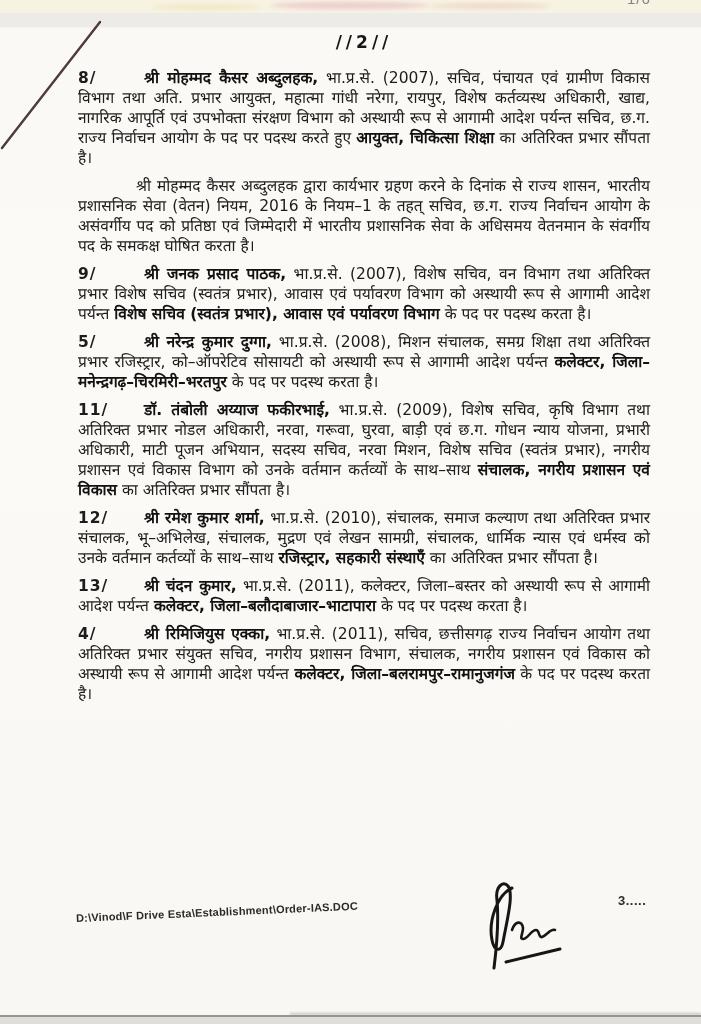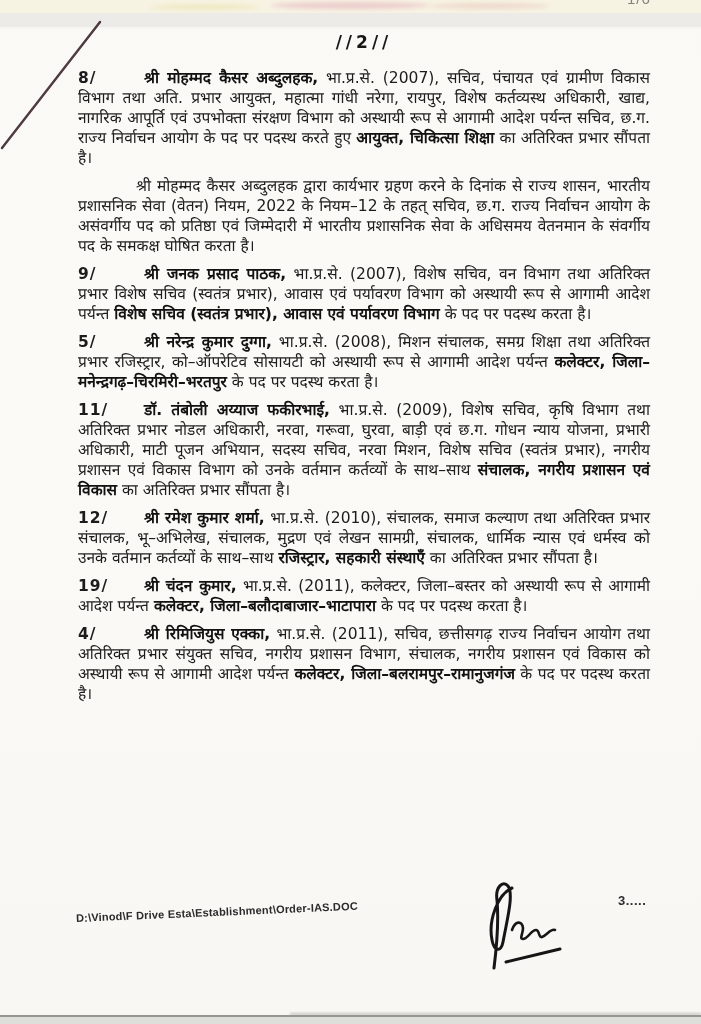--- a/index.html
+++ b/index.html
@@ -126,26 +126,26 @@
 
   <svg class="pen-stroke" width="120" height="160" viewBox="0 0 120 160">
     <line x1="2" y1="148" x2="100" y2="22" stroke="#342329" stroke-width="2.4" stroke-linecap="round" opacity="0.9"></line>
     <line x1="4" y1="146" x2="98" y2="24" stroke="#6d4650" stroke-width="1" stroke-linecap="round" opacity="0.5"></line>
   </svg>
 
   <div class="doc-content">
     <div class="page-header-marker">//2//</div>
     <div>
         <div class="para"><span class="pnum">8/</span><span class="bold">श्री मोहम्मद कैसर अब्दुलहक,</span><span> भा.प्र.से. (2007), सचिव, पंचायत एवं ग्रामीण विकास विभाग तथा अति. प्रभार आयुक्त, महात्मा गांधी नरेगा, रायपुर, विशेष कर्तव्यस्थ अधिकारी, खाद्य, नागरिक आपूर्ति एवं उपभोक्ता संरक्षण विभाग को अस्थायी रूप से आगामी आदेश पर्यन्त सचिव, छ.ग. राज्य निर्वाचन आयोग के पद पर पदस्थ करते हुए </span><span class="bold">आयुक्त, चिकित्सा शिक्षा</span><span> का अतिरिक्त प्रभार सौंपता है।</span></div>
-        <div class="para indent"><span>श्री मोहम्मद कैसर अब्दुलहक द्वारा कार्यभार ग्रहण करने के दिनांक से राज्य शासन, भारतीय प्रशासनिक सेवा (वेतन) नियम, 2022 के नियम–12 के तहत् सचिव, छ.ग. राज्य निर्वाचन आयोग के असंवर्गीय पद को प्रतिष्ठा एवं जिम्मेदारी में भारतीय प्रशासनिक सेवा के अधिसमय वेतनमान के संवर्गीय पद के समकक्ष घोषित करता है।</span></div>
+        <div class="para indent"><span>श्री मोहम्मद कैसर अब्दुलहक द्वारा कार्यभार ग्रहण करने के दिनांक से राज्य शासन, भारतीय प्रशासनिक सेवा (वेतन) नियम, 2016 के नियम–1 के तहत् सचिव, छ.ग. राज्य निर्वाचन आयोग के असंवर्गीय पद को प्रतिष्ठा एवं जिम्मेदारी में भारतीय प्रशासनिक सेवा के अधिसमय वेतनमान के संवर्गीय पद के समकक्ष घोषित करता है।</span></div>
         <div class="para"><span class="pnum">9/</span><span class="bold">श्री जनक प्रसाद पाठक,</span><span> भा.प्र.से. (2007), विशेष सचिव, वन विभाग तथा अतिरिक्त प्रभार विशेष सचिव (स्वतंत्र प्रभार), आवास एवं पर्यावरण विभाग को अस्थायी रूप से आगामी आदेश पर्यन्त </span><span class="bold">विशेष सचिव (स्वतंत्र प्रभार), आवास एवं पर्यावरण विभाग</span><span> के पद पर पदस्थ करता है।</span></div>
         <div class="para"><span class="pnum">5/</span><span class="bold">श्री नरेन्द्र कुमार दुग्गा,</span><span> भा.प्र.से. (2008), मिशन संचालक, समग्र शिक्षा तथा अतिरिक्त प्रभार रजिस्ट्रार, को–ऑपरेटिव सोसायटी को अस्थायी रूप से आगामी आदेश पर्यन्त </span><span class="bold">कलेक्टर, जिला–मनेन्द्रगढ़–चिरमिरी–भरतपुर</span><span> के पद पर पदस्थ करता है।</span></div>
         <div class="para"><span class="pnum">11/</span><span class="bold">डॉ. तंबोली अय्याज फकीरभाई,</span><span> भा.प्र.से. (2009), विशेष सचिव, कृषि विभाग तथा अतिरिक्त प्रभार नोडल अधिकारी, नरवा, गरूवा, घुरवा, बाड़ी एवं छ.ग. गोधन न्याय योजना, प्रभारी अधिकारी, माटी पूजन अभियान, सदस्य सचिव, नरवा मिशन, विशेष सचिव (स्वतंत्र प्रभार), नगरीय प्रशासन एवं विकास विभाग को उनके वर्तमान कर्तव्यों के साथ–साथ </span><span class="bold">संचालक, नगरीय प्रशासन एवं विकास</span><span> का अतिरिक्त प्रभार सौंपता है।</span></div>
         <div class="para"><span class="pnum">12/</span><span class="bold">श्री रमेश कुमार शर्मा,</span><span> भा.प्र.से. (2010), संचालक, समाज कल्याण तथा अतिरिक्त प्रभार संचालक, भू–अभिलेख, संचालक, मुद्रण एवं लेखन सामग्री, संचालक, धार्मिक न्यास एवं धर्मस्व को उनके वर्तमान कर्तव्यों के साथ–साथ </span><span class="bold">रजिस्ट्रार, सहकारी संस्थाएँ</span><span> का अतिरिक्त प्रभार सौंपता है।</span></div>
-        <div class="para"><span class="pnum">19/</span><span class="bold">श्री चंदन कुमार,</span><span> भा.प्र.से. (2011), कलेक्टर, जिला–बस्तर को अस्थायी रूप से आगामी आदेश पर्यन्त </span><span class="bold">कलेक्टर, जिला–बलौदाबाजार–भाटापारा</span><span> के पद पर पदस्थ करता है।</span></div>
+        <div class="para"><span class="pnum">13/</span><span class="bold">श्री चंदन कुमार,</span><span> भा.प्र.से. (2011), कलेक्टर, जिला–बस्तर को अस्थायी रूप से आगामी आदेश पर्यन्त </span><span class="bold">कलेक्टर, जिला–बलौदाबाजार–भाटापारा</span><span> के पद पर पदस्थ करता है।</span></div>
         <div class="para"><span class="pnum">4/</span><span class="bold">श्री रिमिजियुस एक्का,</span><span> भा.प्र.से. (2011), सचिव, छत्तीसगढ़ राज्य निर्वाचन आयोग तथा अतिरिक्त प्रभार संयुक्त सचिव, नगरीय प्रशासन विभाग, संचालक, नगरीय प्रशासन एवं विकास को अस्थायी रूप से आगामी आदेश पर्यन्त </span><span class="bold">कलेक्टर, जिला–बलरामपुर–रामानुजगंज</span><span> के पद पर पदस्थ करता है।</span></div>
       </div>
   </div>
 
 
   <div class="footer-path">D:\Vinod\F Drive Esta\Establishment\Order-IAS.DOC</div>
 
   <svg class="signature" width="120" height="100" viewBox="0 0 120 100">
     <path d="M44,10 C30,16 20,42 24,62 C26,73 33,75 35,64 C39,42 46,16 40,8
              C35,2 27,9 29,22 C31,44 29,66 26,90" fill="none" stroke="#161616" stroke-width="3" stroke-linecap="round"></path>

